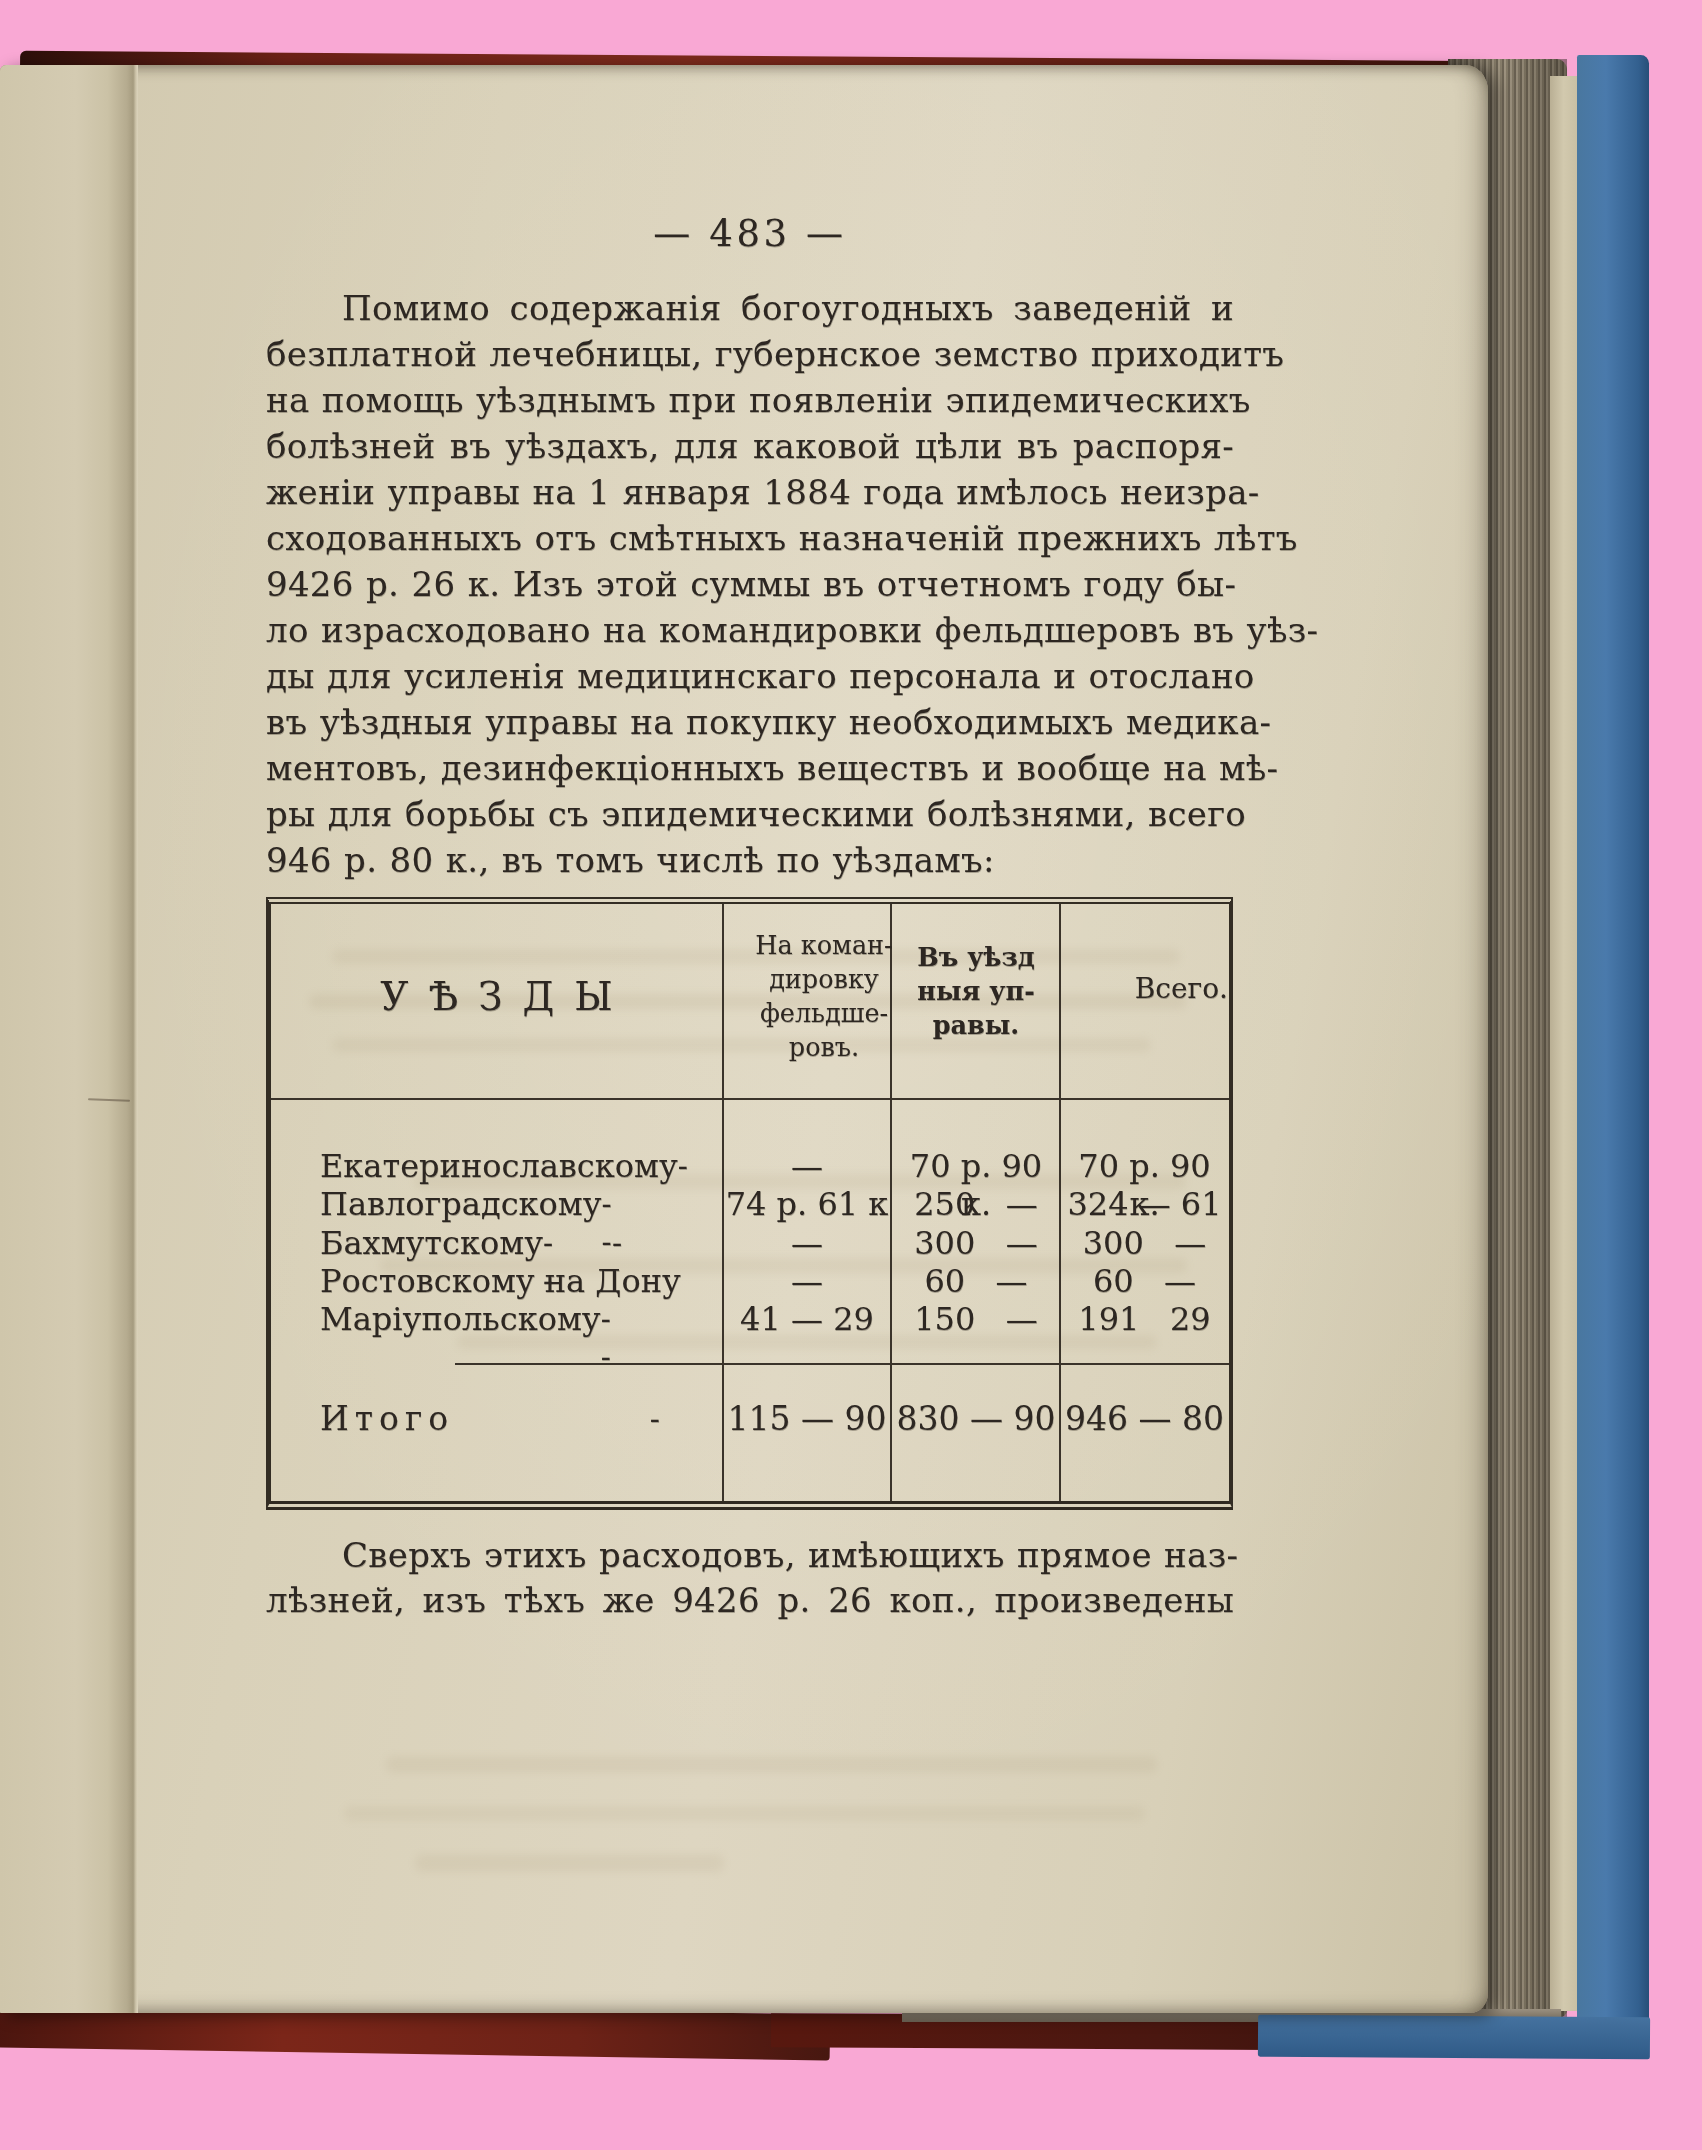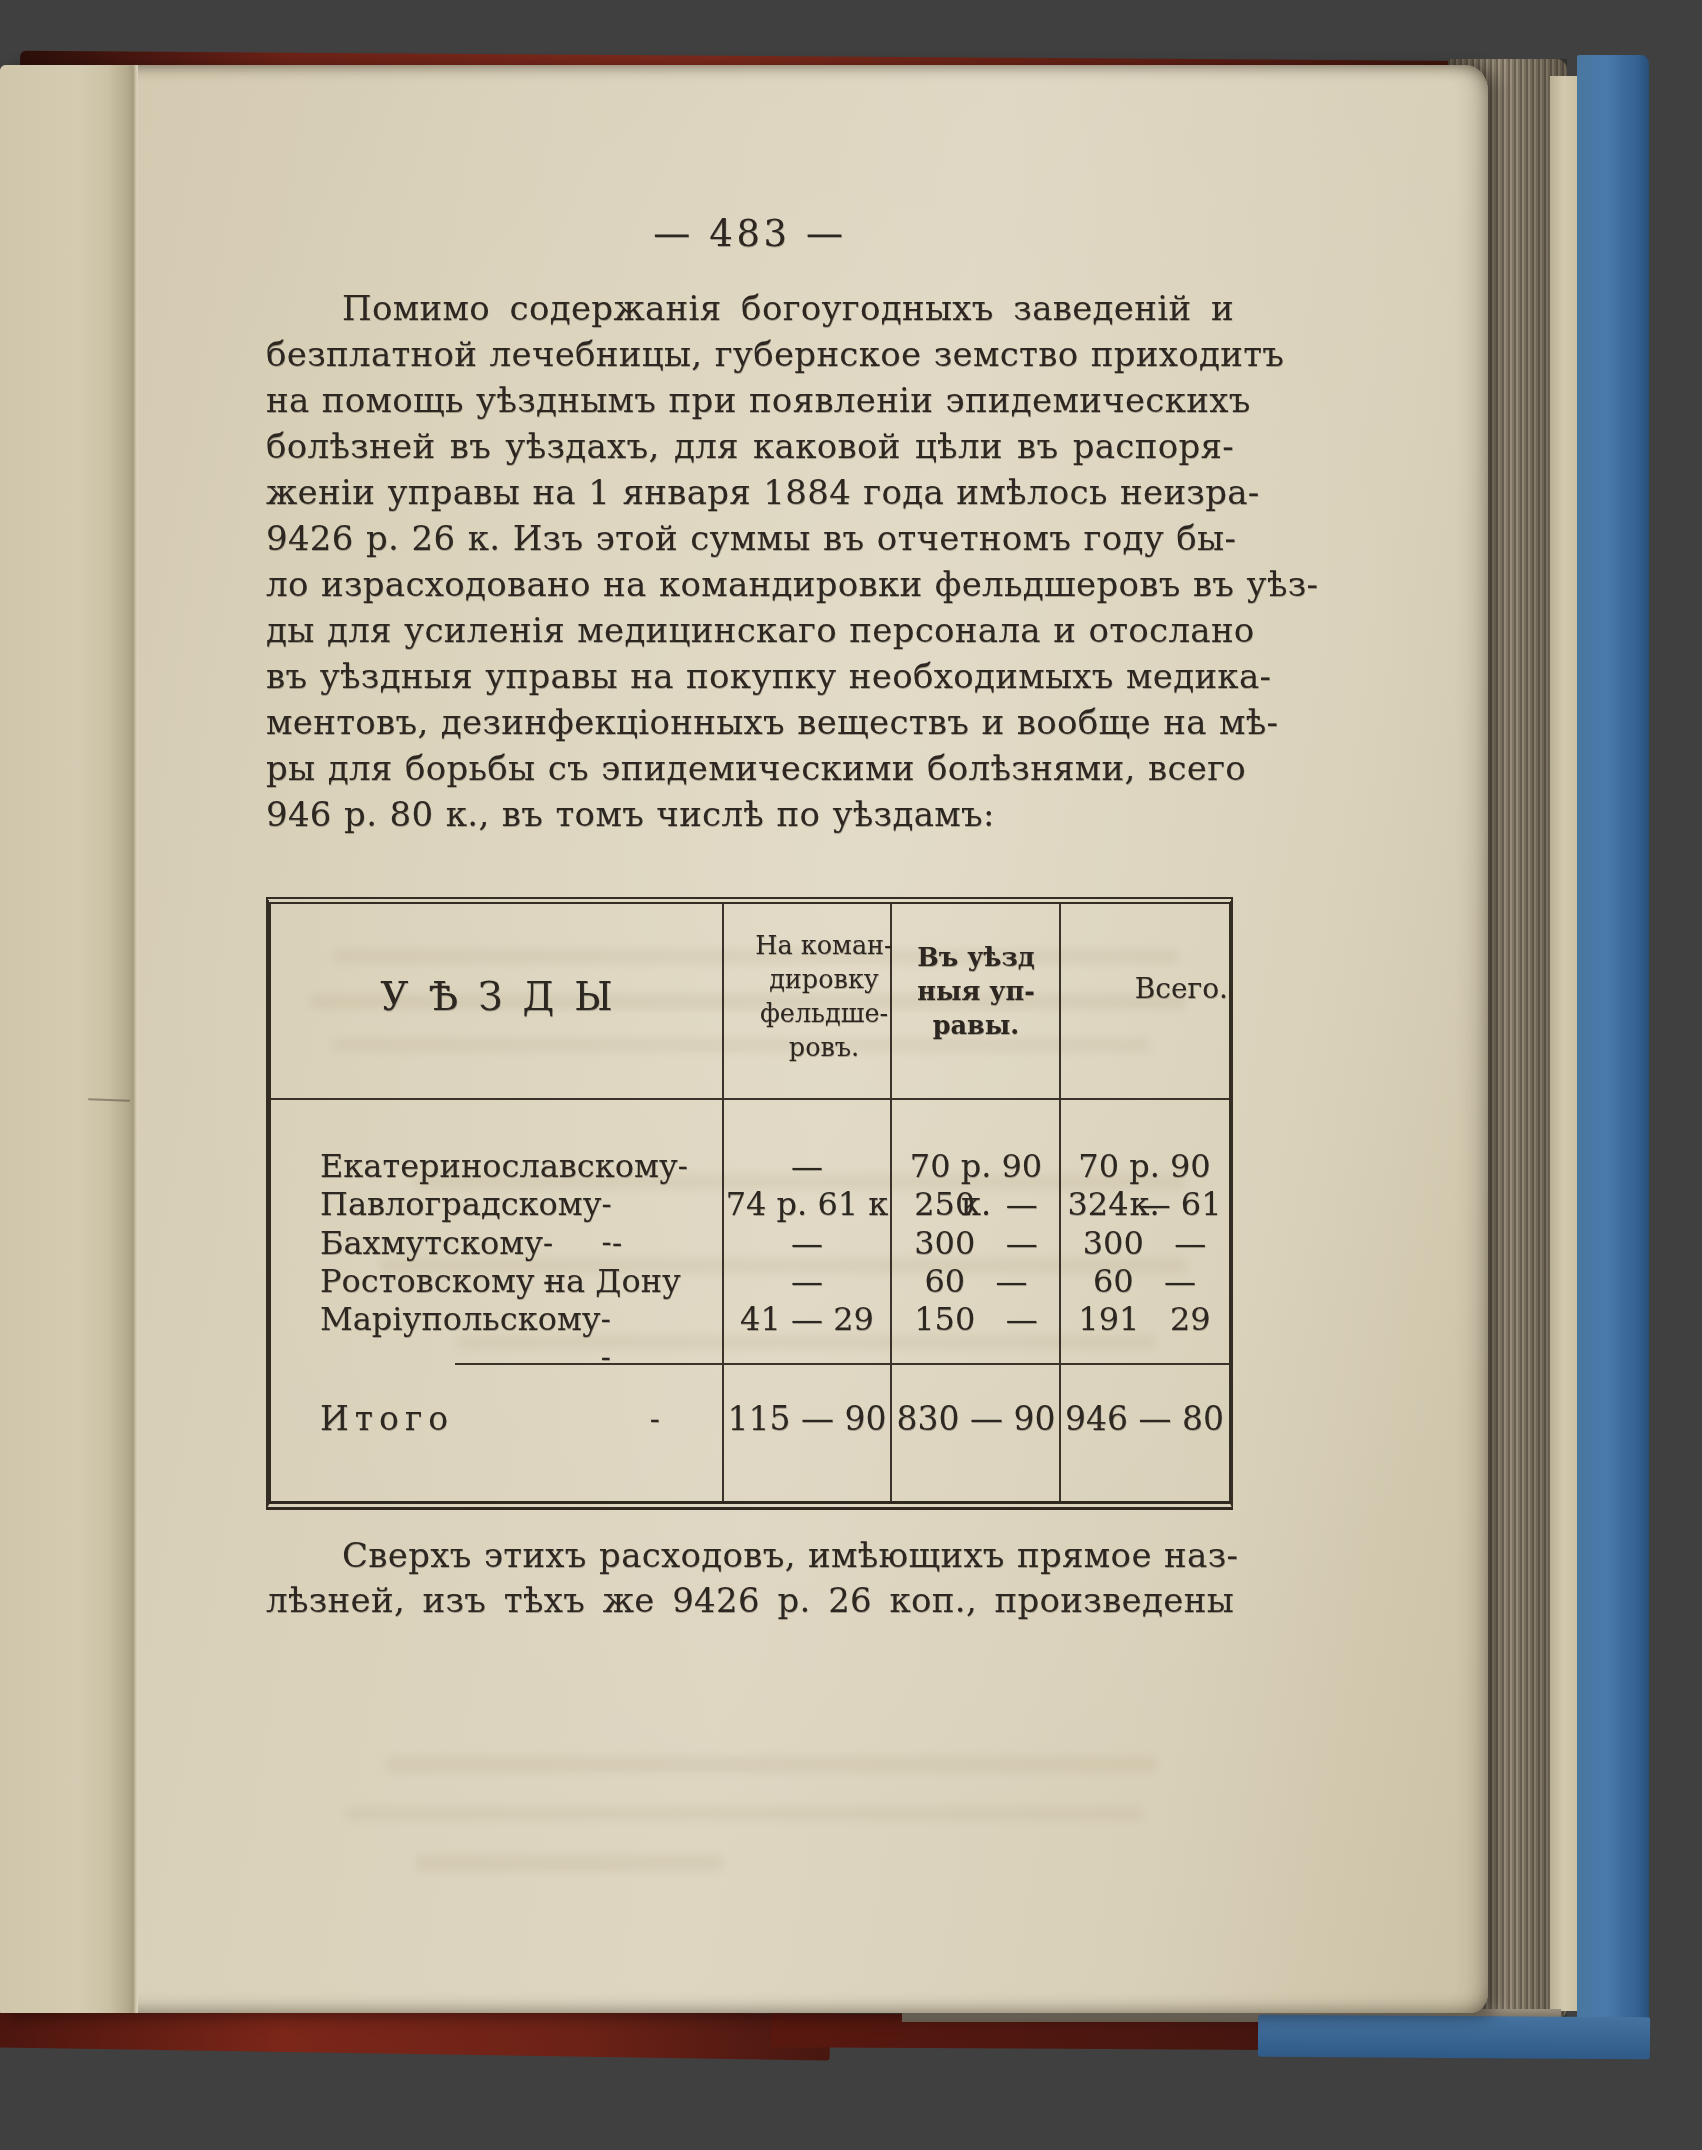--- a/index.html
+++ b/index.html
@@ -1,16 +1,16 @@
 <!DOCTYPE html>
 <html style="font-size:9.5px"><head>
 <meta charset="utf-8">
 <style>
   html,body{margin:0;padding:0;background:#000;}
-  #shot{position:relative;width:1703px;height:2151px;background:#404040;overflow:hidden;
+  #shot{position:relative;width:1703px;height:2151px;background:#f9a8d4;overflow:hidden;
         font-family:"DejaVu Serif","Liberation Serif",serif;color:#2d2722;}
 
   
   .red-top{position:absolute;left:20px;top:56px;width:1483px;height:38px;
     background:linear-gradient(to right,#2c0f0a,#6d2217 18%,#7c2a1c 45%,#642015 75%,#38130c);
     transform:rotate(.4deg);border-radius:6px;}
   .red-bottom{position:absolute;left:-12px;top:2008px;width:842px;height:46px;
     background:linear-gradient(to right,#4a150e,#7b2619 35%,#6d2217 70%,#471710);
     transform:rotate(.9deg);border-radius:3.6px;}
   .maroon-bottom{position:absolute;left:771px;top:2015px;width:653px;height:34px;
@@ -115,20 +115,21 @@
     <div class="ghost" style="left:415px;top:1789px;width:309px;height:18px;opacity:.10"></div>
 
     <div class="pageno ink">— 483 —</div>
 
     <div class="para ink" id="para1">
       <div class="ln indent">Помимо содержанія богоугодныхъ заведеній и</div>
       <div class="ln">безплатной лечебницы, губернское земство приходитъ</div>
       <div class="ln">на помощь уѣзднымъ при появленіи эпидемическихъ</div>
       <div class="ln">болѣзней въ уѣздахъ, для каковой цѣли въ распоря-</div>
       <div class="ln">женіи управы на 1 января 1884 года имѣлось неизра-</div>
+      <div class="ln">сходованныхъ отъ смѣтныхъ назначеній прежнихъ лѣтъ</div>
       <div class="ln">9426 р. 26 к. Изъ этой суммы въ отчетномъ году бы-</div>
       <div class="ln">ло израсходовано на командировки фельдшеровъ въ уѣз-</div>
       <div class="ln">ды для усиленія медицинскаго персонала и отослано</div>
       <div class="ln">въ уѣздныя управы на покупку необходимыхъ медика-</div>
       <div class="ln">ментовъ, дезинфекціонныхъ веществъ и вообще на мѣ-</div>
       <div class="ln">ры для борьбы съ эпидемическими болѣзнями, всего</div>
       <div class="ln noj">946 р. 80 к., въ томъ числѣ по уѣздамъ:</div>
     </div>
 
     <div class="xtable ink">

